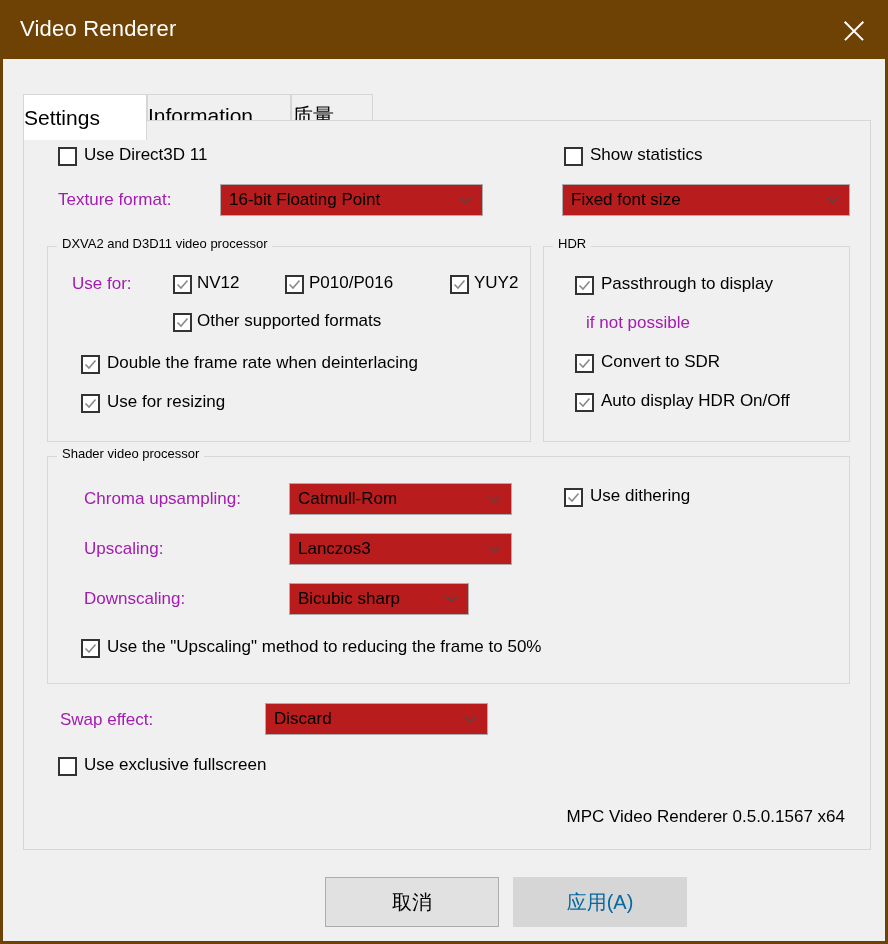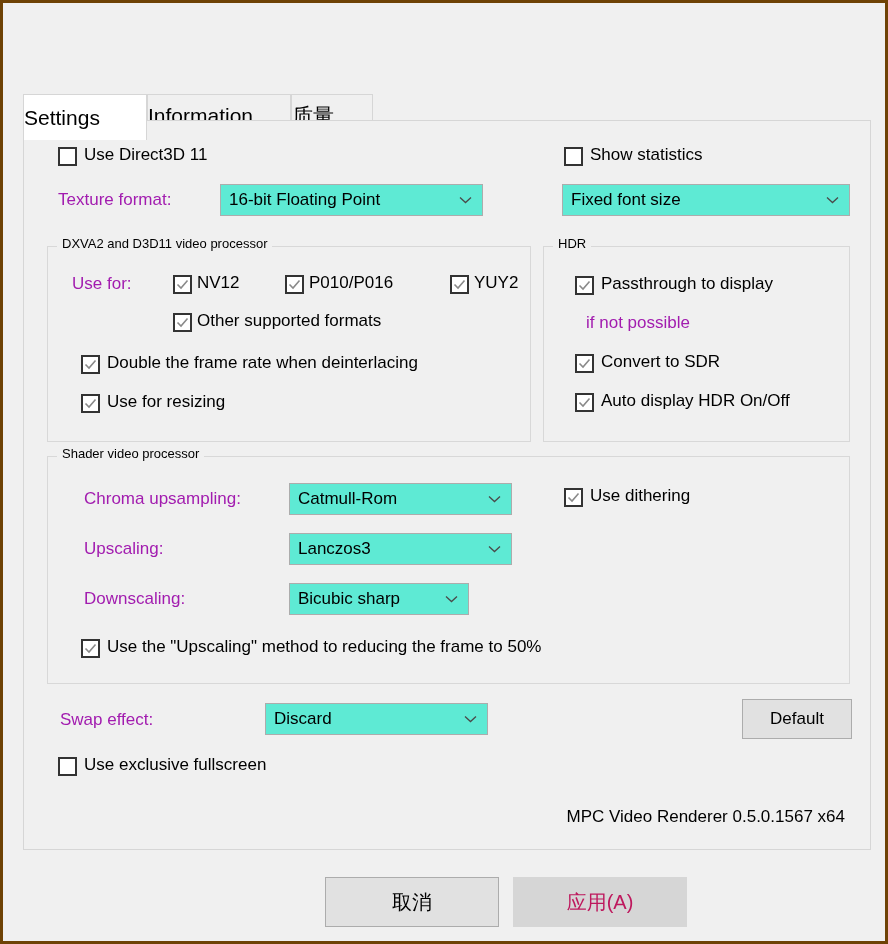--- a/index.html
+++ b/index.html
@@ -130,21 +130,21 @@
     left: 26px; top: 0px;
     font-size: 17px;
     color: #000000;
     white-space: nowrap;
   }
 
   .combo {
     position: absolute;
     box-sizing: border-box;
     height: 32px;
-    background: #5eead4;
+    background: #b91c1c;
     border: 1px solid #acacac;
     cursor: default;
   }
   .combo .val {
     position: absolute;
     left: 8px; top: 5px;
     font-size: 17px;
     color: #000000;
     white-space: nowrap;
   }
@@ -179,36 +179,42 @@
     display: flex; align-items: center; justify-content: center;
     cursor: default;
     white-space: nowrap;
   }
   .btn.default-focus {
     border: 2px solid #0078d7;
   }
   .btn.disabled {
     background: #d6d6d6;
     border-color: #d6d6d6;
-    color: #be185d;
+    color: #0369a1;
   }
   .btn.cjk { font-size: 20px; }
 
   .version {
     position: absolute;
     font-size: 17px;
     color: #000000;
     white-space: nowrap;
   }
 </style>
 </head>
 <body>
 
 <div class="window">
 
+  <div class="titlebar">
+    <div class="titlebar-text">Video Renderer</div>
+    <div class="close-btn">
+      <span class="close-glyph"></span>
+    </div>
+  </div>
 
   <div class="tabstrip">
     <div class="tab tab-0 active">
       <span>Settings</span>
     </div>
     <div class="tab tab-1">
       <span>Information</span>
     </div>
     <div class="tab tab-2">
       <span>质量</span>
@@ -382,23 +388,20 @@
     </div>
 
     <div class="lbl" style="left:36px; top:589px;">Swap effect:</div>
     <div class="combo" style="left:241px; top:582px; width:223px;">
       <span class="val">Discard</span>
       <svg class="arrow" viewBox="0 0 13 8">
         <path d="M1 1.5 L6.5 6.5 L12 1.5" stroke="#4a4a4a" stroke-width="1.3" fill="none"></path>
       </svg>
     </div>
 
-    <div class="btn" style="left:718px; top:578px; width:110px; height:40px;">
-      <span>Default</span>
-    </div>
 
     <div class="chk" style="left:34px; top:634px;">
       <span class="box"></span>
       <span class="txt">Use exclusive fullscreen</span>
     </div>
 
     <div class="version" style="right:25px; top:686px;">MPC Video Renderer 0.5.0.1567 x64</div>
   </div>
 
   <div class="btn cjk" style="left:322px; top:874px; width:174px; height:50px;">

